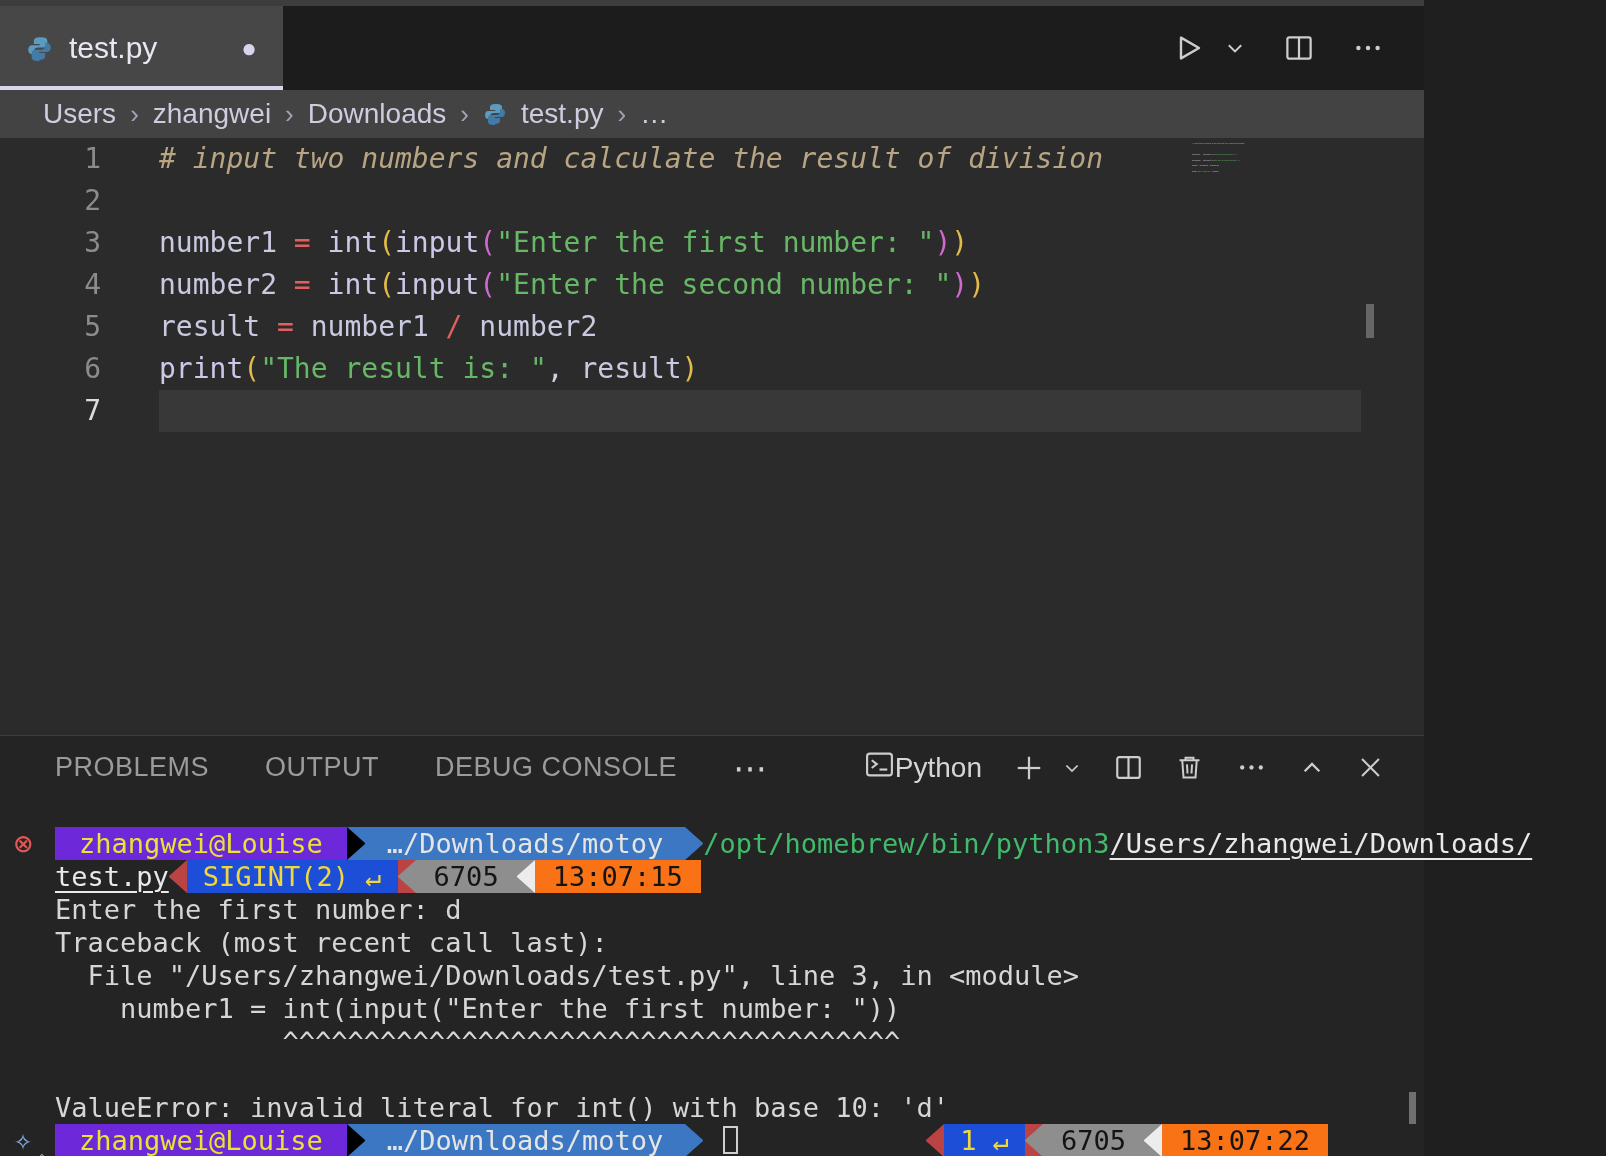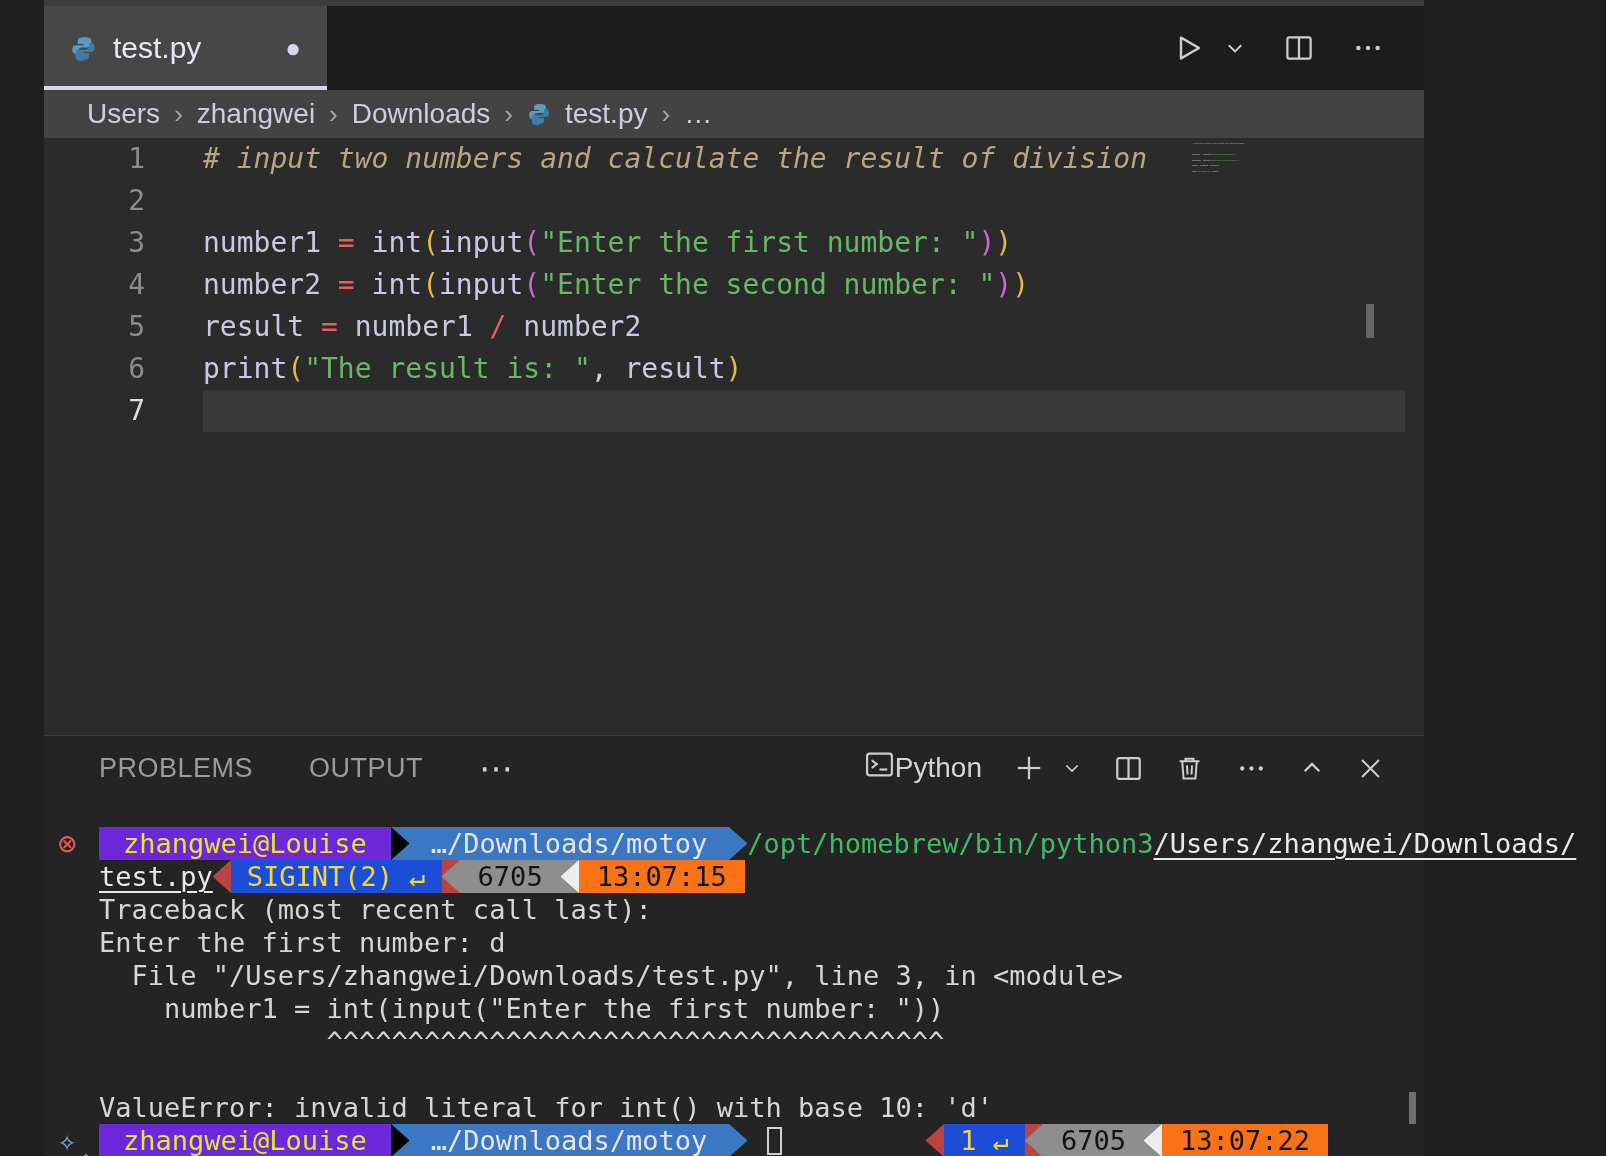--- a/index.html
+++ b/index.html
@@ -1,19 +1,19 @@
 <!DOCTYPE html>
 <html><head>
 <meta charset="utf-8">
 <style>
   * { margin:0; padding:0; box-sizing:border-box; }
   html,body { width:1606px; height:1156px; overflow:hidden; background:#1f1f1f;
               font-family:"Liberation Sans", sans-serif; }
 
-  .window { width:1424px; height:1156px; display:flex; flex-direction:column; background:#1f1f1f;padding-left:44px; }
+  .window { width:1424px; height:1156px; display:flex; flex-direction:column; background:#1f1f1f; }
 
   
   .topstrip { height:6px; background:#3d3d3d; }
   .tabbar { height:84px; background:#1c1c1c; display:flex; align-items:stretch; position:relative; }
   .tab { width:283px; background:#474747; display:flex; align-items:center; padding:0 26px; position:relative; cursor:default; }
   .tab::after { content:""; position:absolute; left:0; right:0; bottom:0; height:4px; background:#d8d5ec; }
   .tab-title { color:#e9e7f2; font-size:30px; margin-left:16px; }
   .tab-dot { color:#d8d4ee; font-size:26px; margin-left:auto; }
   .tab-actions { position:absolute; right:40px; top:0; height:100%; display:flex; align-items:center; gap:38px; }
   .icon-btn { display:flex; align-items:center; justify-content:center; cursor:pointer; }
@@ -42,21 +42,21 @@
   .tk-p2  { color:#ce6ace; }
   .tk-str { color:#67b767; }
   .tk-pl  { color:#cfcfe0; }
 
   .minimap { position:absolute; top:2px; right:62px; width:170px; height:200px; overflow:hidden; }
   .minimap .mini-inner { transform:scale(0.135); transform-origin:0 0; width:1300px; }
   .minimap .line.active .lc { background:transparent; }
   .ed-thumb { position:absolute; right:50px; top:166px; width:8px; height:34px; background:rgba(255,255,255,.28); }
 
   
-  .panel { height:421px; background:#242424; border-top:1px solid #3e3e3e; display:flex; flex-direction:column; }
+  .panel { height:421px; background:#242424; border-top:1px solid #3e3e3e; display:flex; flex-direction:column;justify-content:center; }
   .panel-header { height:64px; display:flex; align-items:center; padding:0 40px 0 55px; }
   .ptab { font-size:27px; letter-spacing:.5px; color:#9b9b9b; margin-right:56px; position:relative; height:64px;
           display:flex; align-items:center; cursor:pointer; }
   .ptab.active { color:#e6e6e6; }
   .ptab.active::after { content:""; position:absolute; left:0; right:0; bottom:6px; height:3px; background:#cfccdf; }
   .ptab-more { color:#cfcfcf; font-size:34px; margin-right:40px; cursor:pointer; }
   .panel-right { margin-left:auto; display:flex; align-items:center; gap:32px; }
   .term-chip { display:flex; align-items:center; color:#d6d6d6; font-size:28px; cursor:pointer; }
 
   
@@ -209,20 +209,21 @@
           </div>
         </div>
     </div>
     <div class="ed-thumb"></div>
   </div>
 
   <div class="panel">
     <div class="panel-header">
       <span class="ptab">PROBLEMS</span>
       <span class="ptab">OUTPUT</span>
+      <span class="ptab">DEBUG CONSOLE</span>
       <span class="ptab-more">⋯</span>
 
       <div class="panel-right">
         <span class="term-chip">
           <span>
             <svg width="31" height="31" viewBox="0 0 16 16">
                 <rect x="1.6" y="2.4" width="12.8" height="11.2" rx="1.4" fill="none" stroke="#cdcdcd" stroke-width="1.1"></rect>
                 <path d="M4 5.8l2.6 2L4 9.8" fill="none" stroke="#cdcdcd" stroke-width="1.1"></path>
                 <line x1="8" y1="10.6" x2="12" y2="10.6" stroke="#cdcdcd" stroke-width="1.1"></line>
               </svg>
@@ -293,24 +294,24 @@
             <span class="t-und">test.py</span>
             <span class="t"> </span>
             <span class="la la-red"></span>
             <span class="seg-red">SIGINT(2) ↵</span>
             <span class="la la-gray"></span>
             <span class="seg-gray">6705</span>
             <span class="la la-white"></span>
             <span class="seg-white">13:07:15</span>
           </div>
           <div class="trow">
+            <span class="t">Enter the first number: d</span>
+          </div>
+          <div class="trow">
             <span class="t">Traceback (most recent call last):</span>
-          </div>
-          <div class="trow">
-            <span class="t">Enter the first number: d</span>
           </div>
           <div class="trow">
             <span class="t">  File "/Users/zhangwei/Downloads/test.py", line 3, in &lt;module&gt;</span>
           </div>
           <div class="trow">
             <span class="t">    number1 = int(input("Enter the first number: "))</span>
           </div>
           <div class="trow">
             <span class="t">              ^^^^^^^^^^^^^^^^^^^^^^^^^^^^^^^^^^^^^^</span>
           </div>

